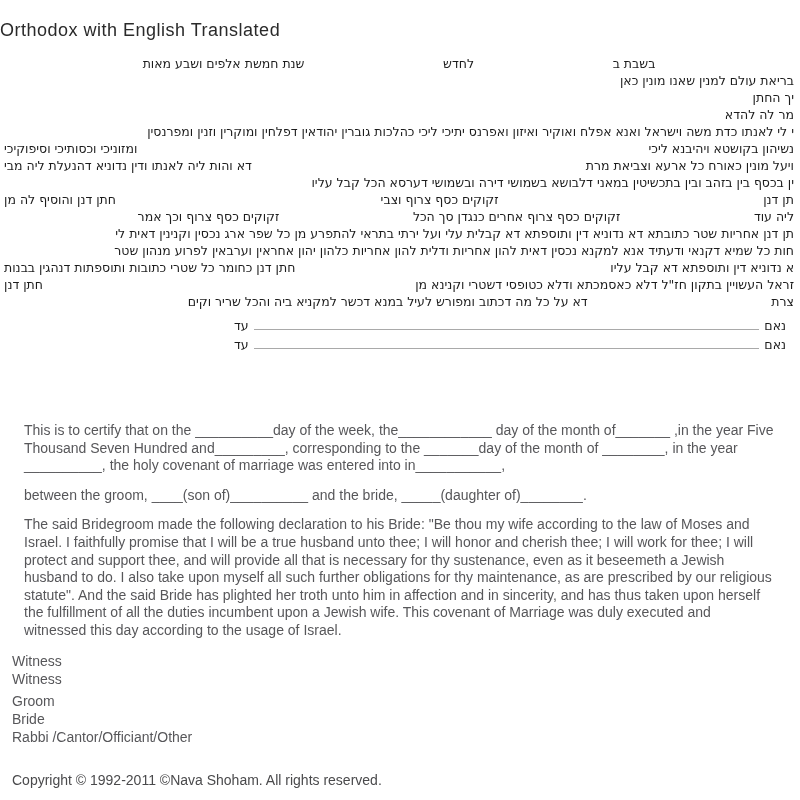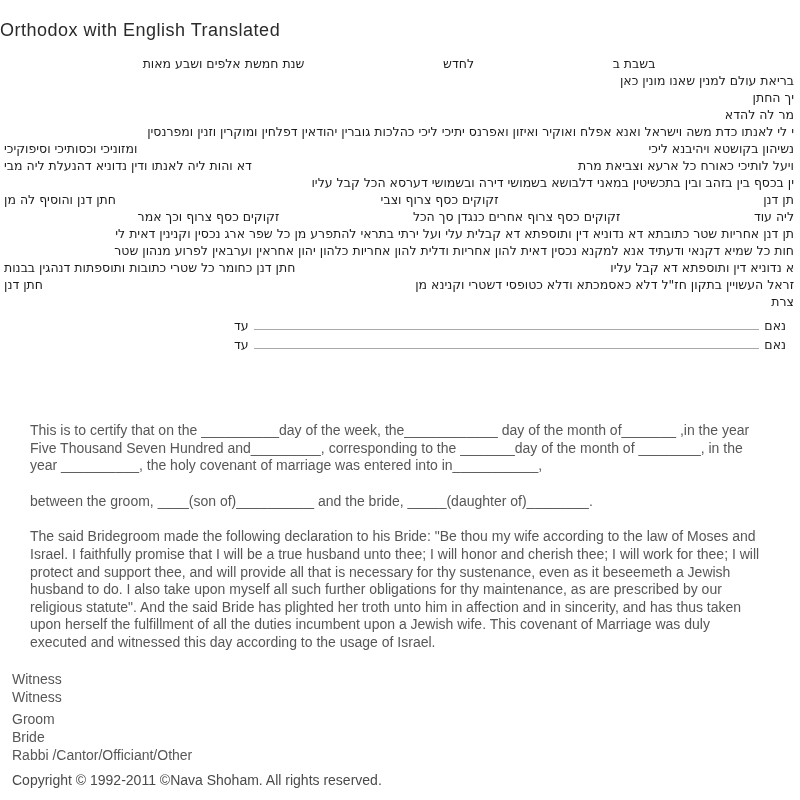--- a/index.html
+++ b/index.html
@@ -45,21 +45,21 @@
     flex:1;border-bottom:1px solid #a9a9a9;height:13px;margin:0 5px;
   }
 
   
   .english-block{
     margin-top:68px;
     padding:0 14px 0 12px;
     font-size:14px;line-height:17.6px;color:#57575a;
     font-family:"Liberation Sans",sans-serif;
   }
-  .english-block p{margin:18px;}
+  .english-block p{margin:12px;}
   .signers{margin-top:1px;}
   .signer-row{height:18px;line-height:18px;}
   .signers .gap{height:4px;}
 
   .footer{
     position:absolute;left:12px;bottom:32px;
     font-size:14px;color:#4a4a4c;
     font-family:"Liberation Sans",sans-serif;
     text-align:center;
   }
@@ -90,21 +90,21 @@
       <div class="h-line" dir="rtl">
         <span>מר לה להדא</span>
         <span></span>
       </div>
       <div class="h-line fill" dir="rtl"><span>י לי לאנתו כדת משה וישראל ואנא אפלח ואוקיר ואיזון ואפרנס יתיכי ליכי כהלכות גוברין יהודאין דפלחין ומוקרין וזנין ומפרנסין</span></div>
       <div class="h-line" dir="rtl">
         <span>נשיהון בקושטא ויהיבנא ליכי</span>
         <span>ומזוניכי וכסותיכי וסיפוקיכי</span>
       </div>
       <div class="h-line" dir="rtl">
-        <span>ויעל לותיכי כאורח כל ארעא וצביאת מרת</span>
+        <span>ויעל מונין כאורח כל ארעא וצביאת מרת</span>
         <span>דא והות ליה לאנתו ודין נדוניא דהנעלת ליה מבי</span>
       </div>
       <div class="h-line" dir="rtl">
         <span>ין בכסף בין בזהב ובין בתכשיטין במאני דלבושא בשמושי דירה ובשמושי דערסא הכל קבל עליו</span>
         <span></span>
       </div>
       <div class="h-line" dir="rtl">
         <span>תן דנן</span>
         <span>זקוקים כסף צרוף וצבי</span>
         <span>חתן דנן והוסיף לה מן</span>
@@ -120,20 +120,21 @@
       <div class="h-line" dir="rtl">
         <span>א נדוניא דין ותוספתא דא קבל עליו</span>
         <span>חתן דנן כחומר כל שטרי כתובות ותוספתות דנהגין בבנות</span>
       </div>
       <div class="h-line" dir="rtl">
         <span>זראל העשויין בתקון חז"ל דלא כאסמכתא ודלא כטופסי דשטרי וקנינא מן</span>
         <span>חתן דנן</span>
       </div>
       <div class="h-line" dir="rtl">
         <span>צרת</span>
+        <span>דא על כל מה דכתוב ומפורש לעיל במנא דכשר למקניא ביה והכל שריר וקים</span>
         <span></span>
       </div>
     </div>
 
   <div class="sig-block" id="signature-lines">
       <div class="sig-row" dir="rtl">
         <span>נאם</span>
         <span class="sig-underline"></span>
         <span>עד</span>
       </div>

